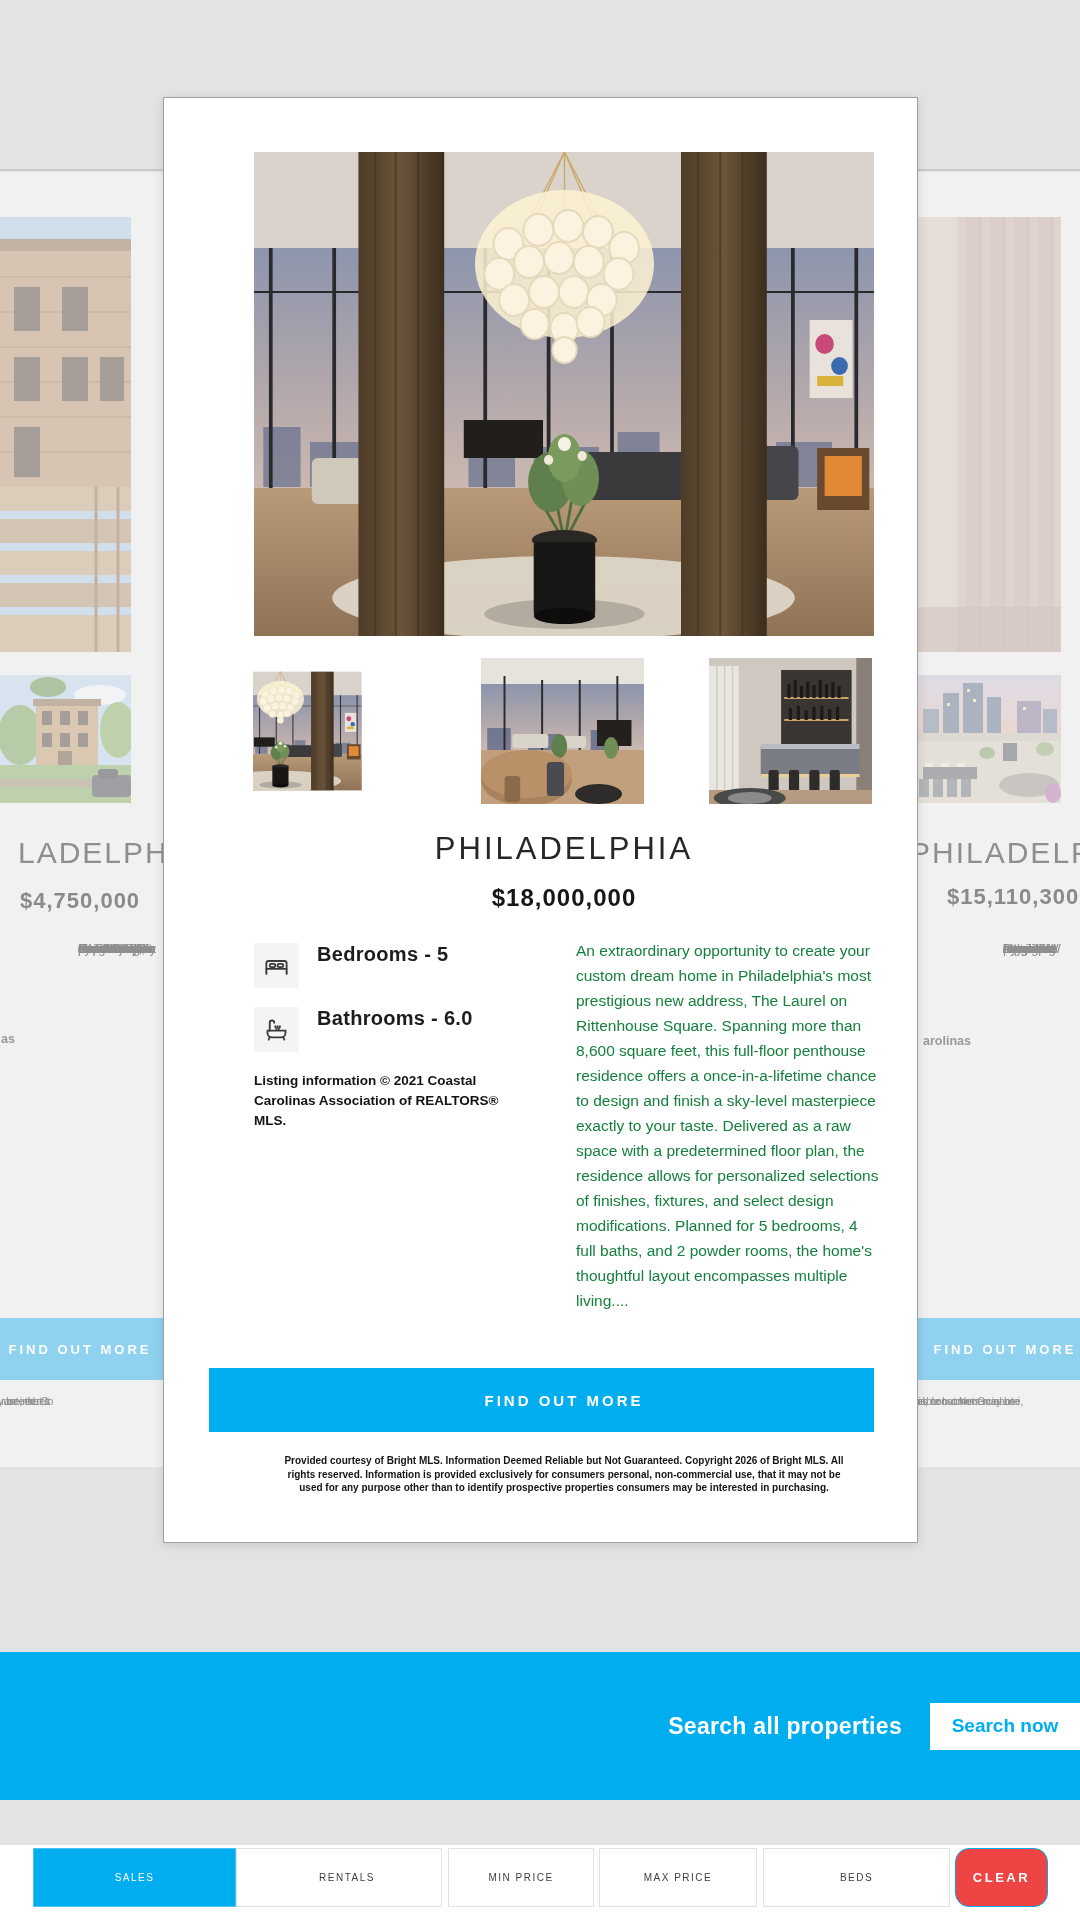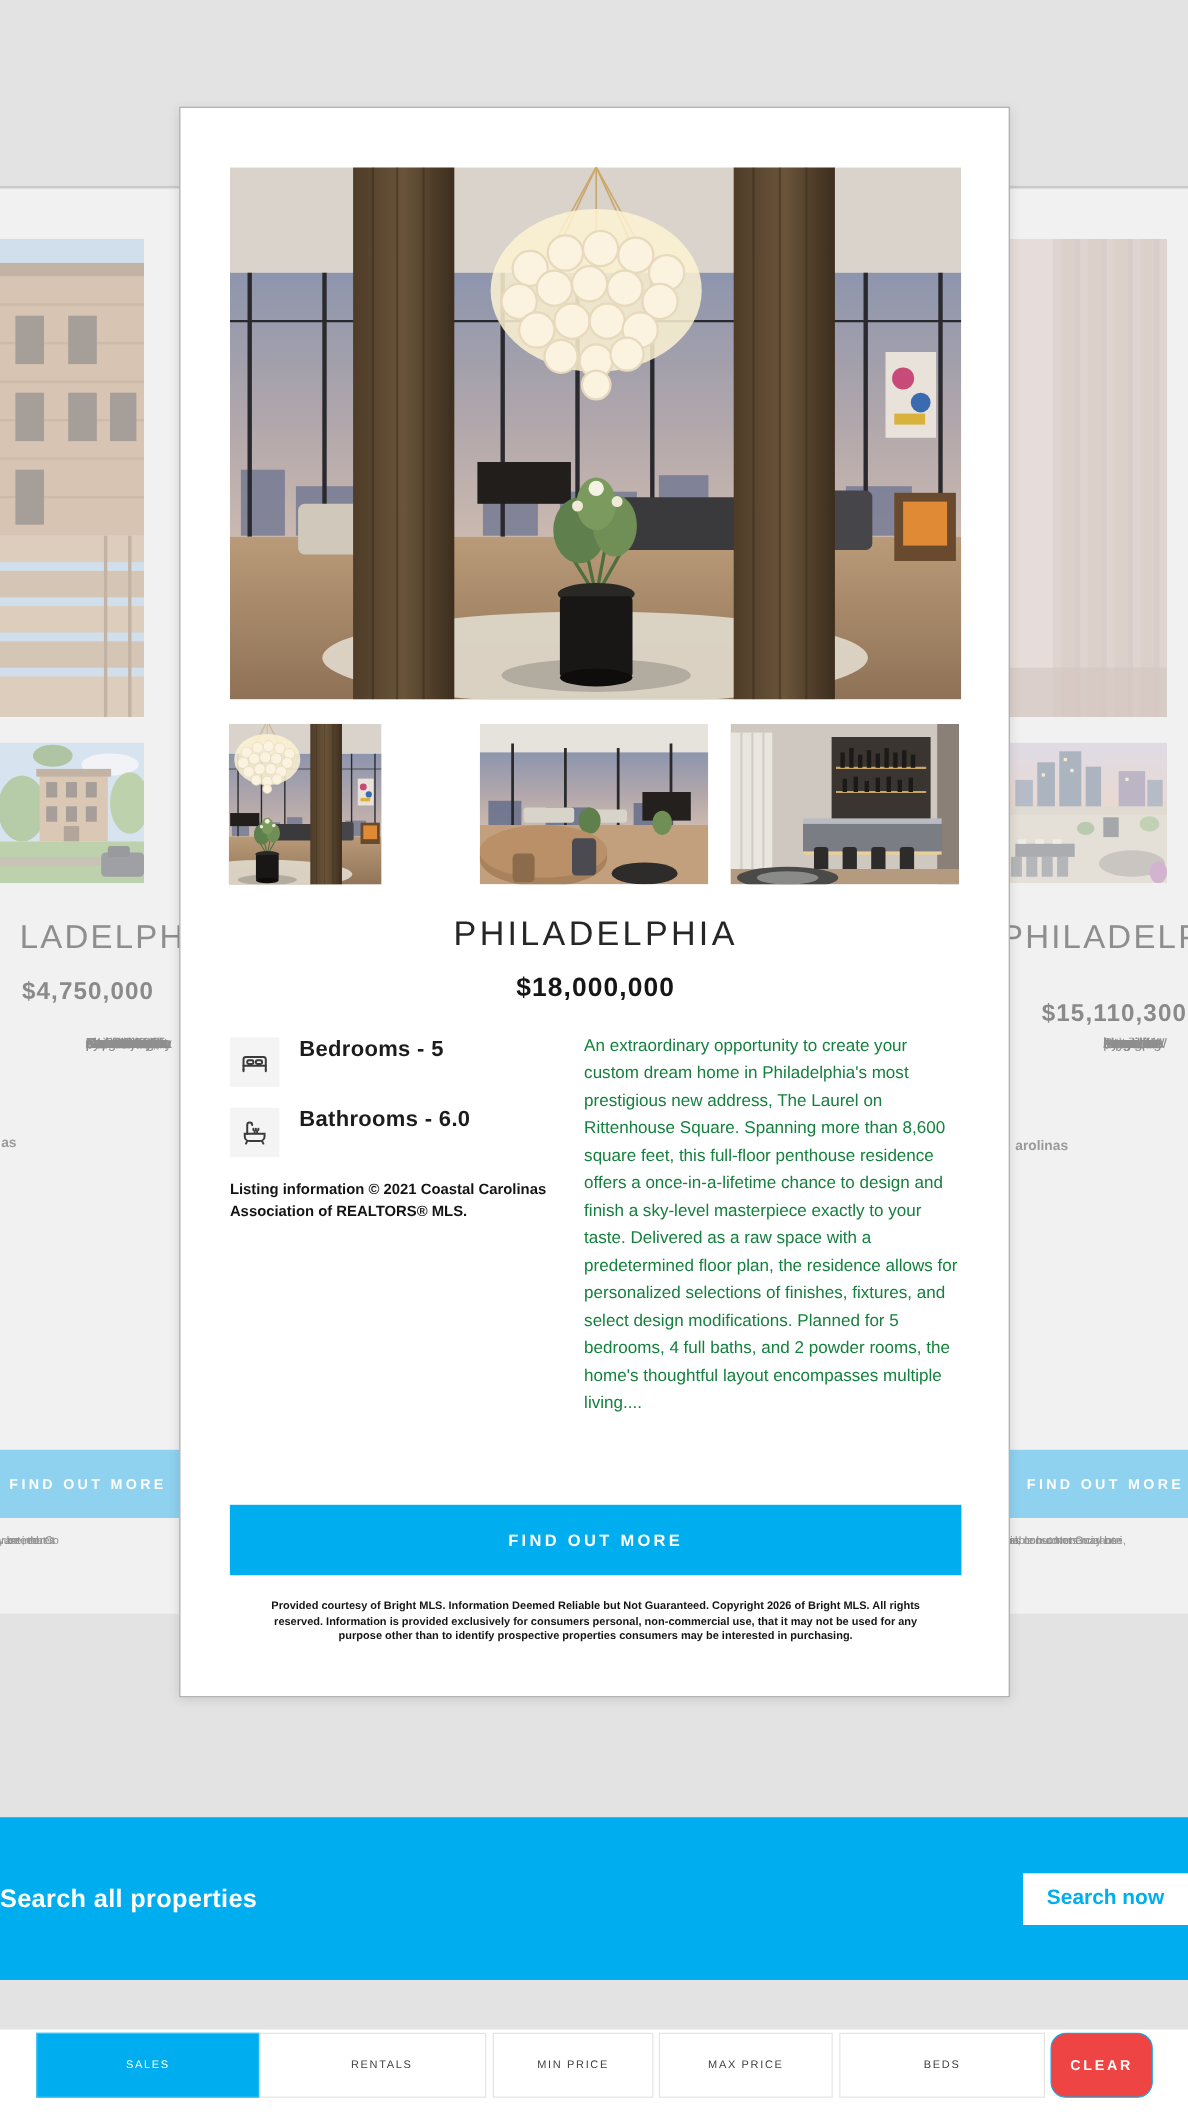--- a/index.html
+++ b/index.html
@@ -20,21 +20,21 @@
   .peek-price { font-size:22px; font-weight:700; letter-spacing:1px; color:#8a8a8a; white-space:nowrap; }
   .peek-desc  { font-size:13px; line-height:21px; color:#8f8f8f; white-space:nowrap; }
   .peek-attr  { font-size:12.5px; font-weight:700; color:#9a9a9a; white-space:nowrap; }
   .peek-cta   { height:62px; background:#8fd2ef; color:#fdfdfd; font-size:13px; font-weight:700;
                 letter-spacing:3px; display:flex; align-items:center; justify-content:center; white-space:nowrap; }
   .peek-fine  { font-size:10px; line-height:15px; color:#8f8f8f; text-align:center; white-space:nowrap; }
 
   
   #modal { position:absolute; left:163px; top:97px; width:755px; height:1446px; background:#ffffff;
            border:1px solid #a0a0a0; z-index:10; box-shadow:0 2px 10px rgba(0,0,0,.12); }
-  #modal .abs { position:absolute; }
+  #modal .abs { position:absolute;padding-left:45px; }
   #hero { left:45px; top:54px; width:665px; height:484px; overflow:hidden; }
   #hero svg, .thumb svg { display:block; width:100%; height:100%; }
   .thumb { top:560px; width:208px; height:146px; overflow:hidden; }
   #thumb-1 { left:44px; } #thumb-2 { left:272px; } #thumb-3 { left:500px; }
   #modal-title { left:0; top:733px; width:755px; text-align:center; font-size:31px; font-weight:300;
                  letter-spacing:3px; color:#262626; }
   #modal-price { left:0; top:786px; width:755px; text-align:center; font-size:24px; font-weight:700;
                  letter-spacing:1px; color:#161616; }
   #features { left:45px; top:845px; width:300px; }
   .feat-row { display:flex; align-items:flex-start; margin-bottom:19px; }
@@ -44,21 +44,21 @@
   #attribution { left:45px; top:973px; width:300px; font-size:13.5px; font-weight:700; line-height:20px; color:#141414; }
   #description { left:367px; top:840px; width:348px; font-size:15.5px; line-height:25px; color:#15803d; }
   #modal-cta { left:45px; top:1270px; width:665px; height:64px; background:#00aeef; border:0; cursor:pointer;
                color:#ffffff; font-size:15px; font-weight:700; letter-spacing:3px;
                display:flex; align-items:center; justify-content:center; font-family:inherit; }
   #modal-fine { left:68px; top:1356px; width:619px; font-size:10px; line-height:13.5px; font-weight:600;
                 color:#151515; text-align:center; }
 
   
   #banner { position:absolute; left:0; top:1652px; width:1080px; height:148px; background:#00aeef; z-index:2;
-            display:flex; align-items:center; justify-content:space-between; gap:28px; }
+            display:flex; align-items:center; justify-content:flex-end; gap:28px; }
   #banner-text { color:#ffffff; font-size:23px; font-weight:700; letter-spacing:.3px; }
   #banner-btn { width:150px; height:47px; background:#ffffff; border:0; cursor:pointer; color:#00aeef;
                 font-size:19px; font-weight:700; font-family:inherit; }
 
   
   #filterbar { position:absolute; left:0; top:1845px; width:1080px; height:75px; background:#ffffff; z-index:2; }
   .fbtn { position:absolute; top:3px; height:59px; background:#ffffff; border:1px solid #e2e2e2;
           color:#3f3f3f; font-size:10px; letter-spacing:1.5px; font-family:inherit; cursor:pointer; }
   .fbtn.active { background:#00aeef; border-color:#49c3f2; color:#ffffff; }
   .fbtn.clear  { background:#ef4444; border-color:#00aeef; color:#ffffff; font-weight:700; letter-spacing:2.5px; font-size:13px;border-radius:14px; }
@@ -422,21 +422,21 @@
       <svg viewBox="0 0 144 435" preserveAspectRatio="none">
           <use href="#sym-panel"></use>
         </svg>
     </div>
     <div class="peek-img" style="left:47px; top:503px; width:144px; height:128px;">
       <svg viewBox="0 0 144 128" preserveAspectRatio="none">
           <use href="#sym-rooftop"></use>
         </svg>
     </div>
     <div class="peek-title" style="left:40px; top:664px;">PHILADELPH</div>
-    <div class="peek-price" style="left:77px; top:736px;">$15,110,300</div>
+    <div class="peek-price" style="left:77px; top:712px;">$15,110,300</div>
     <div class="peek-attr" style="left:53px; top:862px;">arolinas</div>
     <div class="peek-desc" style="left:133px; top:766px;">
         <div>Introduc</div>
         <div>magnific</div>
         <div>luxurious</div>
         <div>Avenue</div>
         <div>Positione</div>
         <div>iconic Ar</div>
         <div>home bo</div>
         <div>square fe</div>

